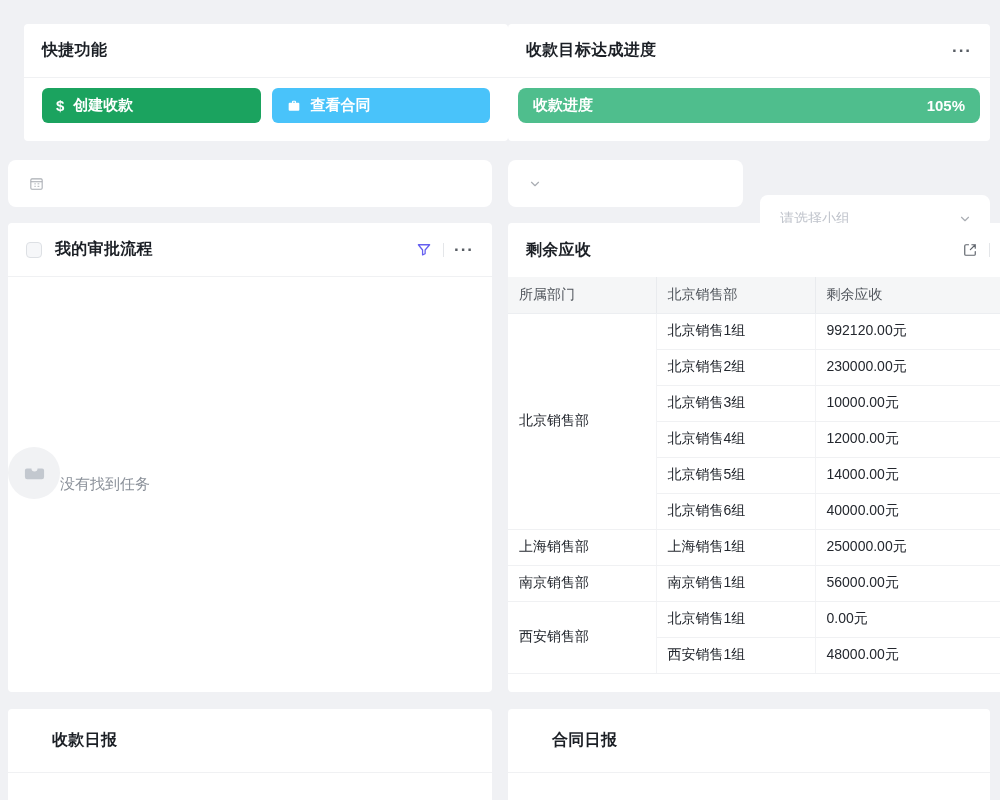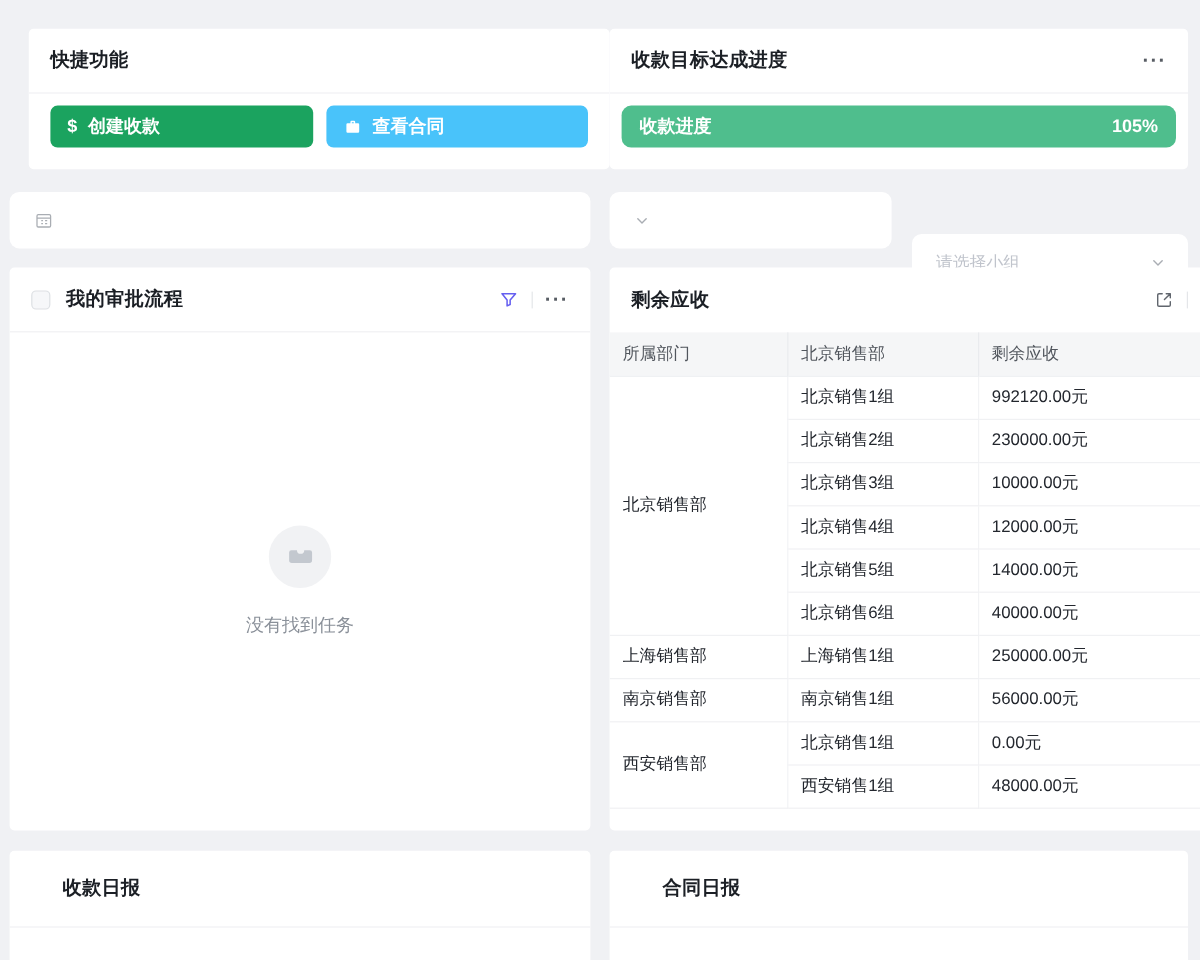--- a/index.html
+++ b/index.html
@@ -36,21 +36,21 @@
   #pick-dept  { left:508px; width:235px; }
   #pick-group { left:760px; width:230px;margin-top:35px; }
   .pick .ph { font-size:14px; color:#c0c4cc; flex:1; }
   .pick input { border:none; outline:none; background:transparent; flex:1; font-size:14px; color:#23272e;
                 font-family:"Liberation Sans","DejaVu Sans",sans-serif; }
   .pick input::placeholder { color:#c0c4cc; }
 
   
   #card-approval { left:8px; top:223px; width:484px; height:469px; }
   .checkbox { width:16px; height:16px; border:1px solid #dde0e4; border-radius:4px; background:#f6f7f9; margin-right:13px; cursor:pointer; }
-  .approval-body { height:414px; display:flex; flex-direction:column; align-items:center; justify-content:center; }
+  .approval-body { height:414px; display:flex; flex-direction:row; align-items:center; justify-content:flex-start; }
   .empty-circle { width:52px; height:52px; border-radius:50%; background:#f1f2f4; display:flex; align-items:center; justify-content:center; margin-bottom:22px; }
   .empty-text { font-size:15px; color:#8a9099; }
 
   
   #card-receivable { left:508px; top:223px; width:530px; height:469px; }
   table.recv { width:100%; border-collapse:collapse; table-layout:fixed; font-size:14px; }
   table.recv th { height:36px; background:#f5f6f7; font-weight:400; color:#51565d; text-align:left;
                   padding:0 0 0 11px; border-right:1px solid #e9ebee; border-bottom:1px solid #eceef1; }
   table.recv th:last-child { border-right:none; }
   table.recv td { height:36px; padding:0 0 0 11px; border-bottom:1px solid #f0f1f3; border-right:1px solid #f2f3f5;

